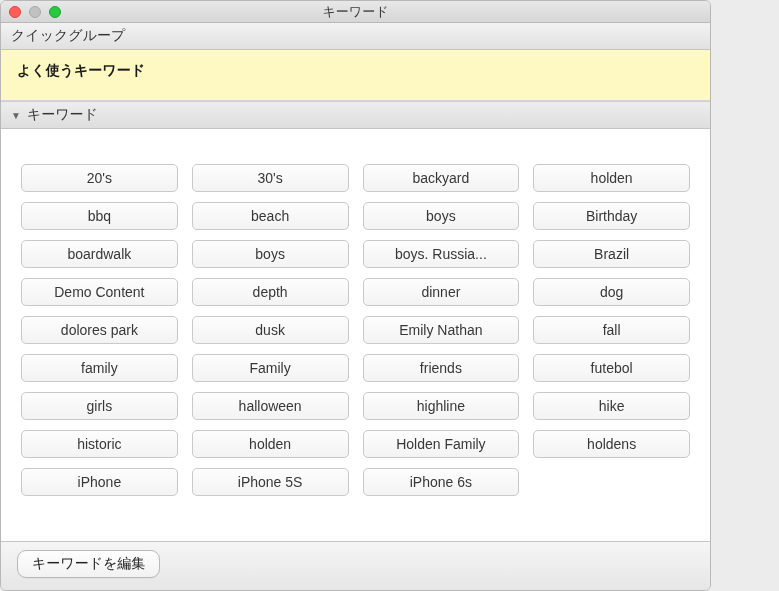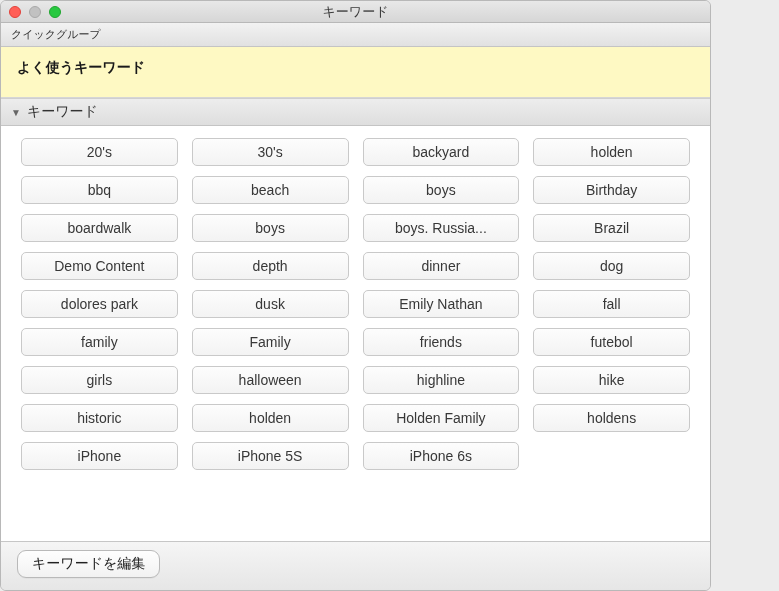--- a/index.html
+++ b/index.html
@@ -46,21 +46,21 @@
     left: 0; right: 0;
     text-align: center;
     font-size: 13px;
     color: #3a3a3a;
     pointer-events: none;
   }
   .section-header {
     background: linear-gradient(#f2f2f2, #e1e1e1);
     border-bottom: 1px solid #c4c4c4;
     padding: 4px 10px;
-    font-size: 11px;
+    font-size: 14px;
     color: #333;
   }
   .intro {
     background: #fef9c3;
     padding: 12px 16px 14px 16px;
     border-bottom: 1px solid #d6d6d6;
   }
   .intro-title {
     font-weight: 600;
     font-size: 14px;
@@ -89,20 +89,21 @@
   .keyword-grid {
     background: #fff;
     padding: 12px 20px 14px 20px;
     flex: 1;
     overflow: auto;
   }
   .grid {
     display: grid;
     grid-template-columns: repeat(4, 1fr);
     gap: 10px 14px;
+    margin-top: 23px;
   }
   .kw {
     background: linear-gradient(#fdfdfd, #f3f3f3);
     border: 1px solid #c9c9c9;
     border-radius: 5px;
     height: 28px;
     display: flex;
     align-items: center;
     justify-content: center;
     font-size: 14px;

